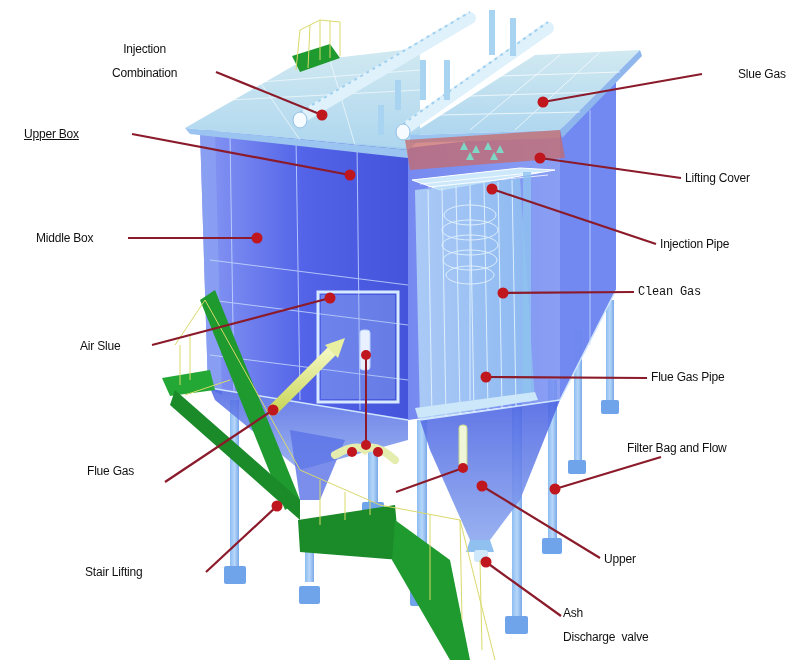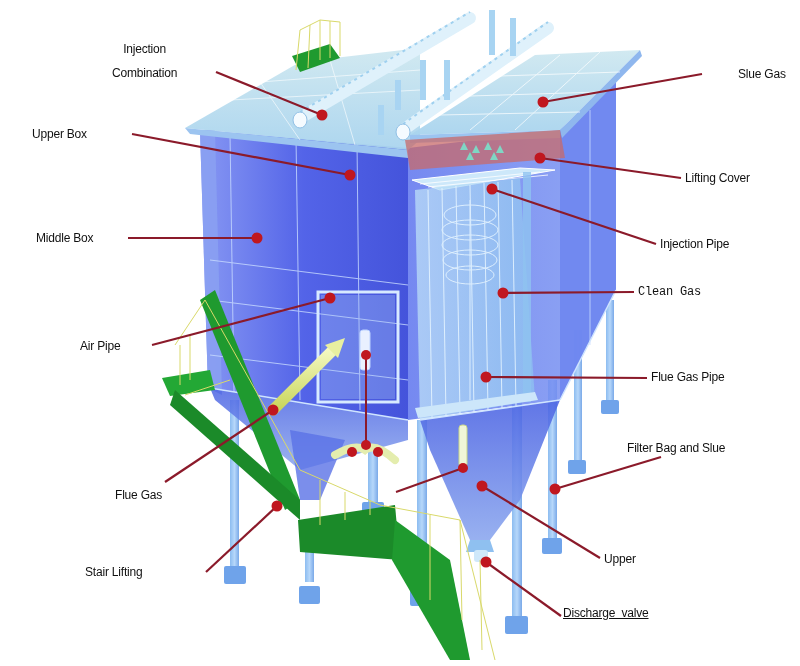--- a/index.html
+++ b/index.html
@@ -257,28 +257,29 @@
         <circle cx="352" cy="452" r="5" fill="#c0171f"></circle>
         <circle cx="378" cy="452" r="5" fill="#c0171f"></circle>
       </g>
   </svg>
 
   
   <div class="label two-line center" style="left:112px; top:37px;">
     <span class="line2">Injection</span>
     <span class="line2">Combination</span>
   </div>
-  <div class="label" style="left:32px; top:123px;">Upper Box</div>
+  <div class="label" style="left:24px; top:123px;text-decoration:underline;">Upper Box</div>
   <div class="label" style="left:36px; top:227px;">Middle Box</div>
-  <div class="label" style="left:80px; top:335px;">Air Pipe</div>
-  <div class="label" style="left:87px; top:484px;margin-left:28px;">Flue Gas</div>
+  <div class="label" style="left:80px; top:335px;">Air Slue</div>
+  <div class="label" style="left:87px; top:460px;">Flue Gas</div>
   <div class="label" style="left:85px; top:561px;">Stair Lifting</div>
   <div class="label" style="left:706px; top:63px;margin-left:32px;">Slue Gas</div>
   <div class="label" style="left:660px; top:233px;">Injection Pipe</div>
   <div class="label" style="left:685px; top:167px;">Lifting Cover</div>
   <div class="label" style="left:638px; top:281px;font-family:Liberation Mono, monospace;">Clean Gas</div>
   <div class="label" style="left:651px; top:366px;">Flue Gas Pipe</div>
-  <div class="label" style="left:627px; top:437px;">Filter Bag and Slue</div>
+  <div class="label" style="left:627px; top:437px;">Filter Bag and Flow</div>
   <div class="label" style="left:604px; top:548px;">Upper</div>
   <div class="label two-line" style="left:563px; top:601px;">
-    <span class="line2" style="white-space:pre;text-decoration:underline;">Discharge  valve</span>
+    <span class="line2">Ash</span>
+    <span class="line2" style="white-space:pre;">Discharge  valve</span>
   </div>
 </div>
 
 </body></html>

